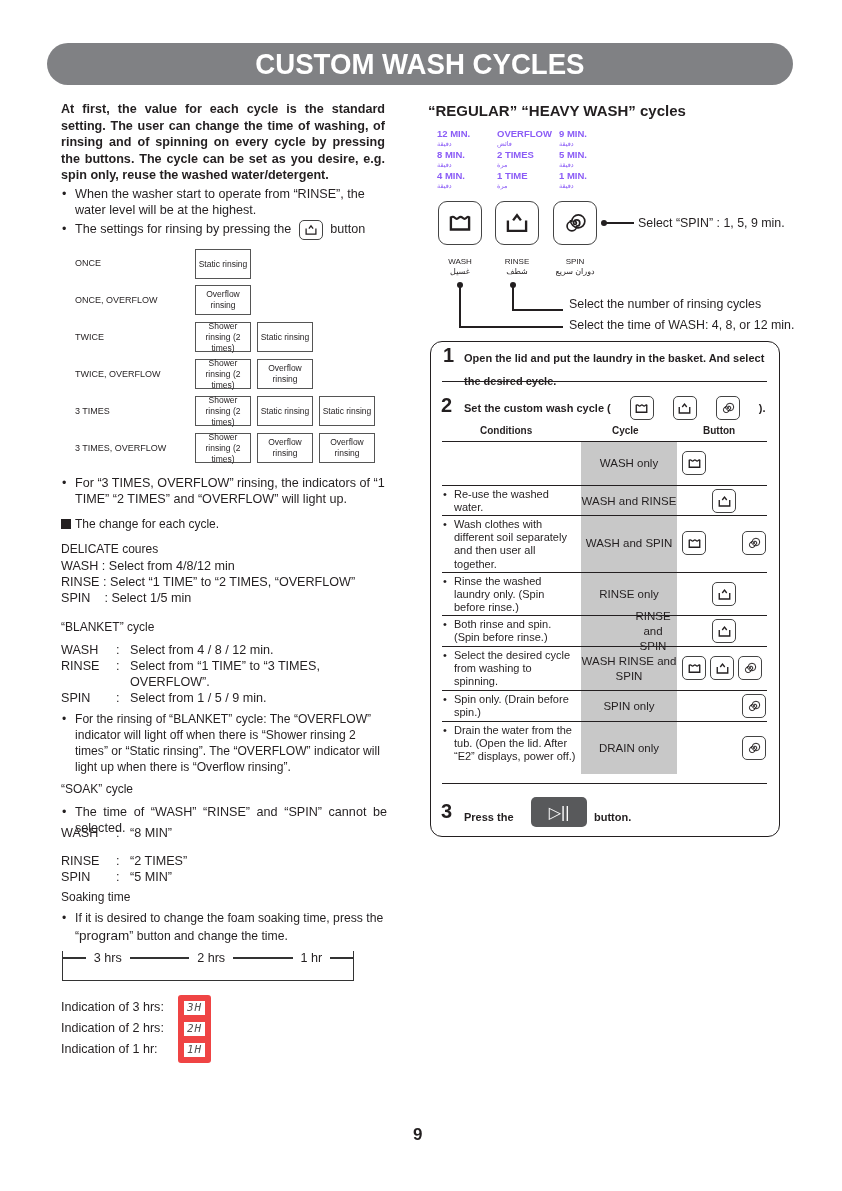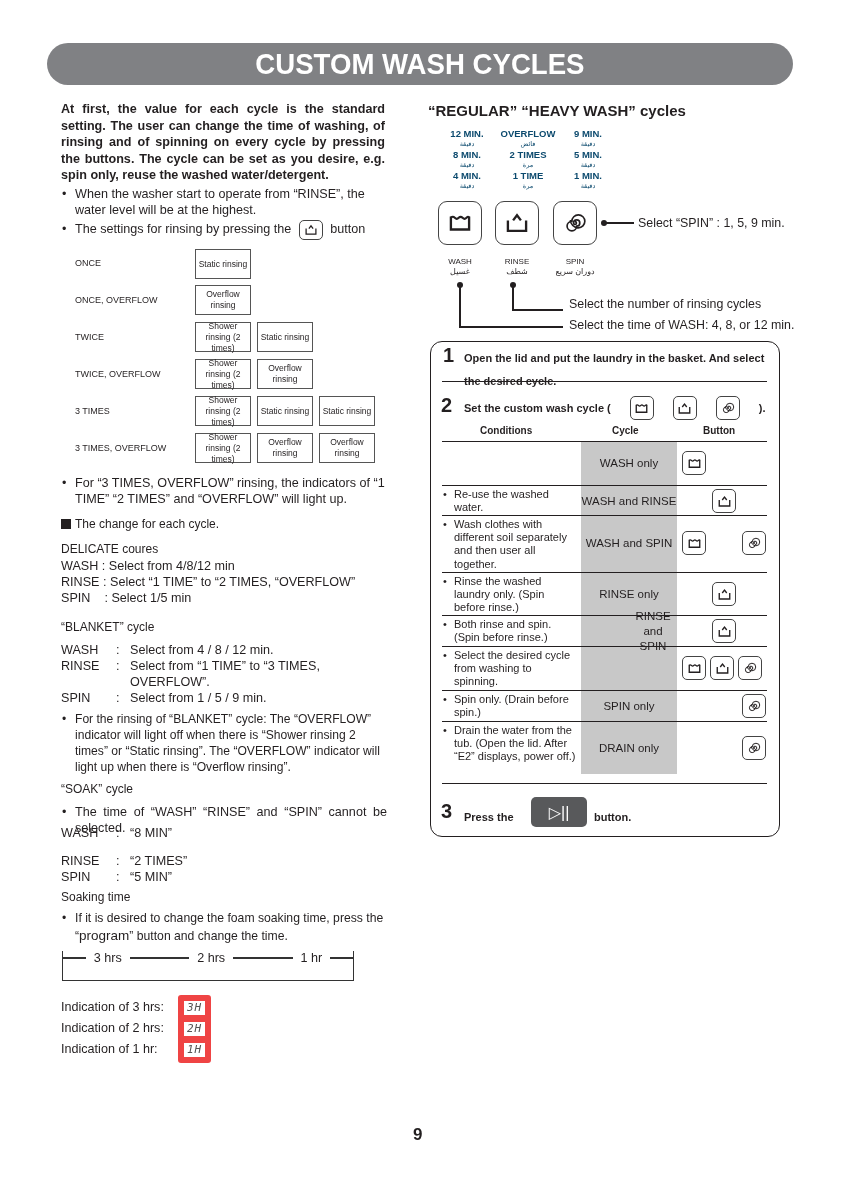--- a/index.html
+++ b/index.html
@@ -30,21 +30,21 @@
   .soak-box { position: absolute; left: 62px; top: 951px; width: 292px; height: 30px; border: 1.5px solid #333; border-top: none; }
   .soak-scale { position: absolute; left: 62px; top: 951px; width: 292px; font-size: 12.6px; display: flex; align-items: center; }
   .soak-scale .seg { flex: 1; height: 1.5px; background: #333; }
   .soak-scale .lbl { padding: 0 8px; background: #fff; }
 
   .lcd { display: inline-block; border: 6px solid #ef4444; border-radius: 3px; padding: 0 3px; font-family: "DejaVu Sans Mono", monospace; font-style: italic; font-size: 11px; line-height: 14px; color: #555; letter-spacing: 1px; }
 
   
   .r-title { left: 428px; top: 102px; font-size: 15px; font-weight: bold; }
   .panel-grid { position: absolute; left: 437px; top: 129px; width: 180px; display: grid; grid-template-columns: 60px 62px 58px; row-gap: 2px; }
-  .pg-cell { text-align: center; color: #0c4a6e; }
+  .pg-cell { text-align: left; color: #8b5cf6; }
   .pg-cell .en { font-size: 9.5px; font-weight: bold; line-height: 10px; }
   .pg-cell .ar { font-size: 6.5px; line-height: 9px; }
 
   .big-btn { position: absolute; top: 201px; width: 44px; height: 44px; border: 1.5px solid #444; border-radius: 9px; display: flex; align-items: center; justify-content: center; }
   .bb-label { position: absolute; top: 257px; text-align: center; font-size: 8px; color: #231f20; line-height: 10px; }
   .callout { position: absolute; font-size: 12.4px; white-space: nowrap; }
   .lead { position: absolute; background: #231f20; }
   .dot { position: absolute; width: 6px; height: 6px; background: #231f20; border-radius: 50%; }
 
   .steps { position: absolute; left: 430px; top: 341px; width: 350px; height: 496px; border: 1.5px solid #231f20; border-radius: 12px; }
@@ -361,20 +361,21 @@
         </svg>
       </span>
     </div>
 </div>
 <div class="hr" style="left:442px; top:646px; width:325px;"></div>
 
 <div class="row" style="top:647px; height:43px;">
   <div class="cond" style="top:2px;">
       <div class="ci">Select the desired cycle from washing to spinning.</div>
     </div>
+  <div class="cyc" style="top:0; height:43px;">WASH RINSE and SPIN</div>
   <div class="bt" style="left:240px; top:9px;">
     <span class="sb">
         <svg width="15" height="15">
           <use href="#ico-wash"></use>
         </svg>
       </span>
     <span class="sb">
         <svg width="15" height="15">
           <use href="#ico-rinse"></use>
         </svg>

